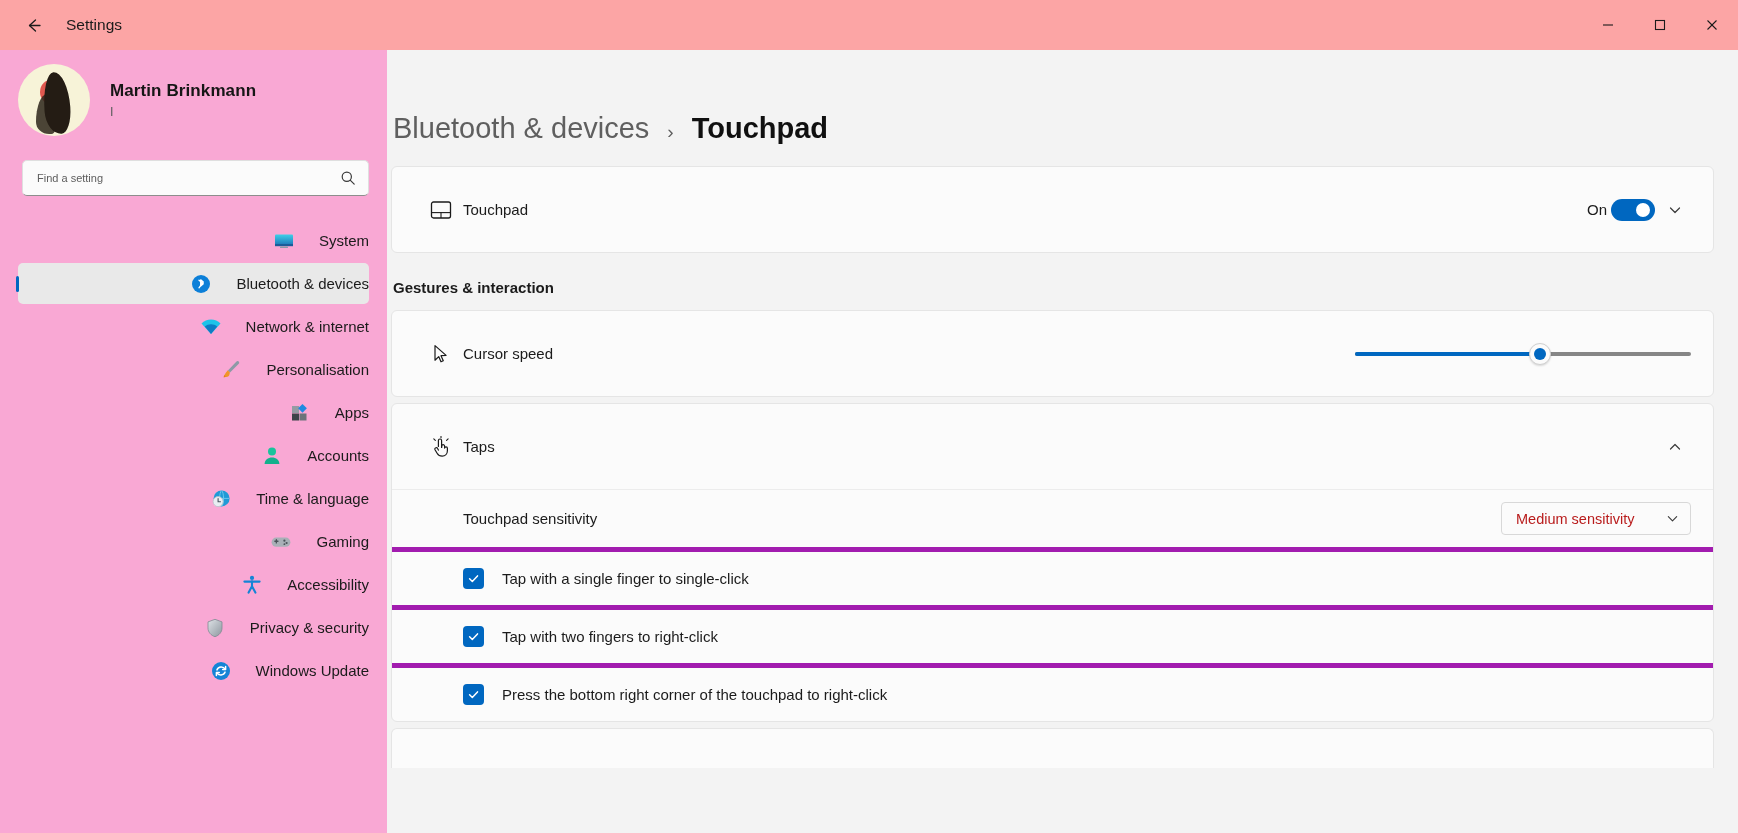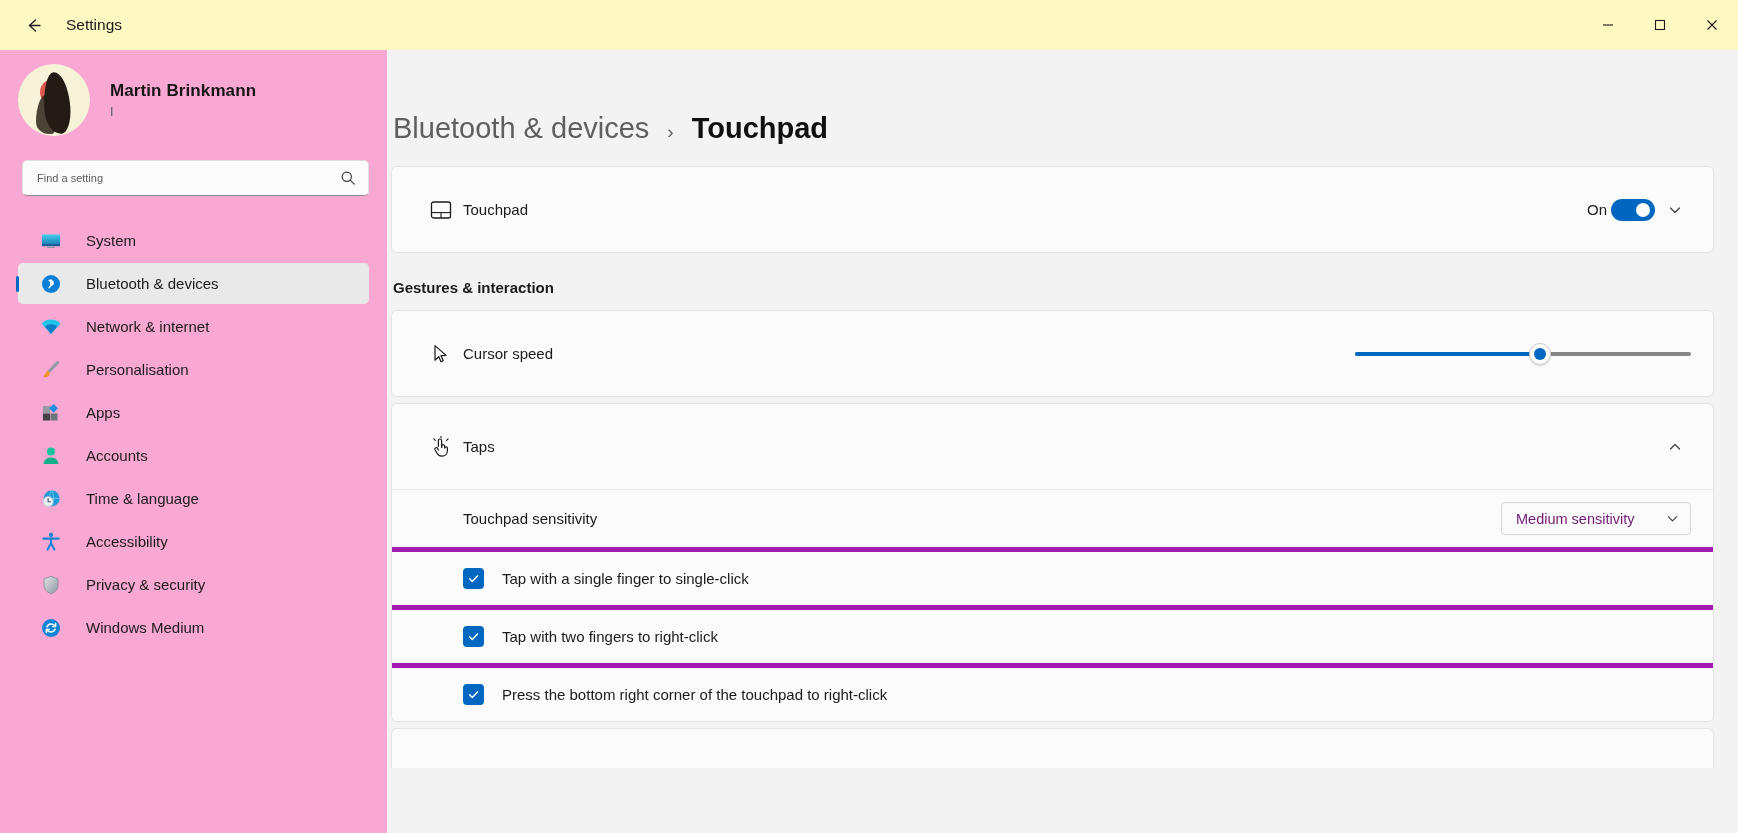--- a/index.html
+++ b/index.html
@@ -9,21 +9,21 @@
     background: #f3f3f3;
     color: #1b1b1b;
     overflow: hidden;
   }
   .window { width: 1738px; height: 833px; display: flex; flex-direction: column; background: #f3f3f3; }
 
   
   .titlebar {
     height: 50px; flex: 0 0 50px;
     display: flex; align-items: center;
-    background: #fef9c3;
+    background: #fca5a5;
     position: relative;
   }
   .back-btn {
     width: 42px; height: 34px; margin-left: 12px;
     display: flex; align-items: center; justify-content: center;
     border-radius: 5px; cursor: pointer;
   }
   .title-text { font-size: 15.5px; margin-left: 12px; color: #1b1b1b; }
   .win-controls { margin-left: auto; display: flex; height: 50px; }
   .win-btn {
@@ -85,20 +85,21 @@
   .searchbox input::placeholder { color: #5d5d5d; }
 
   .navlist { margin-top: 22px; flex: 1; overflow: hidden; }
   .navitem {
     display: flex; align-items: center;
     height: 41px; margin: 2px 18px 2px 18px;
     padding-left: 20px;
     border-radius: 5px;
     cursor: pointer;
     position: relative;
+    justify-content: flex-end;
   }
   .navitem.active { background: #e9e9e9; }
   .navitem.active::before {
     content: ""; position: absolute; left: -2px; top: 50%; transform: translateY(-50%);
     width: 3px; height: 16px; border-radius: 2px; background: #0067c0;
   }
   .nav-ico { width: 26px; height: 24px; flex: 0 0 26px; display: flex; align-items: center; justify-content: center; }
   .nav-label { margin-left: 22px; font-size: 15px; color: #1b1b1b; }
 
   
@@ -185,21 +186,21 @@
   }
   .subrow .sub-label { font-size: 15px; margin-left: 39px; color: #1b1b1b; }
   .subrow .sub-right { margin-left: auto; }
 
   .dropdown {
     min-width: 190px; height: 33px;
     background: #fbfbfb; border: 1px solid #d8d8d8;
     border-radius: 4px;
     display: flex; align-items: center; justify-content: space-between;
     padding: 0 11px 0 14px;
-    font-size: 14.5px; color: #701a75; cursor: pointer;
+    font-size: 14.5px; color: #b91c1c; cursor: pointer;
   }
 
   .checkrow {
     display: flex; align-items: center;
     height: 58px;
     padding-left: 32px;
     border-top: 5px solid #a21caf;
     cursor: pointer;
   }
   .cb {
@@ -351,20 +352,33 @@
             <svg width="22" height="22" viewBox="0 0 22 22">
               <circle cx="11.6" cy="10.4" r="8" fill="#1f9ad6"></circle>
               <path d="M3.8 10.4h15.6M11.6 2.4c2.6 2.4 2.6 13.6 0 16M11.6 2.4c-2.6 2.4-2.6 13.6 0 16" fill="none" stroke="#67c6ee" stroke-width="1"></path>
               <circle cx="8.1" cy="13.6" r="5" fill="#e9eef2" stroke="#b7c2cb" stroke-width=".8"></circle>
               <path d="M8.1 10.6v3.1h2.4" fill="none" stroke="#4a5560" stroke-width="1.1" stroke-linecap="round"></path>
             </svg>
           </span>
           <span class="nav-label">Time &amp; language</span>
         </div>
 
+        <div class="navitem">
+          <span class="nav-ico">
+            <svg width="22" height="22" viewBox="0 0 22 22">
+              <rect x="1.6" y="6.6" width="18.8" height="9.2" rx="4.6" fill="#a9b0b7"></rect>
+              <rect x="4.2" y="9.6" width="4.4" height="1.3" rx=".6" fill="#4b5259"></rect>
+              <rect x="5.7" y="8.1" width="1.3" height="4.4" rx=".6" fill="#4b5259"></rect>
+              <circle cx="14.4" cy="9.7" r="1.1" fill="#4b5259"></circle>
+              <circle cx="16.6" cy="12" r="1.1" fill="#4b5259"></circle>
+              <circle cx="14.4" cy="13.2" r=".9" fill="#4b5259"></circle>
+            </svg>
+          </span>
+          <span class="nav-label">Gaming</span>
+        </div>
 
         <div class="navitem">
           <span class="nav-ico">
             <svg width="22" height="22" viewBox="0 0 22 22">
               <circle cx="11" cy="3.9" r="2.1" fill="#1484d6"></circle>
               <path d="M3.4 7.6h15.2" stroke="#1484d6" stroke-width="2.1" stroke-linecap="round"></path>
               <path d="M11 7.2v5.4M11 12.2l-3.4 6.4M11 12.2l3.4 6.4" stroke="#1484d6" stroke-width="2.1" stroke-linecap="round" fill="none"></path>
             </svg>
           </span>
           <span class="nav-label">Accessibility</span>
@@ -388,21 +402,21 @@
         <div class="navitem">
           <span class="nav-ico">
             <svg width="22" height="22" viewBox="0 0 22 22">
               <circle cx="11" cy="11" r="9" fill="#1484d6"></circle>
               <path d="M15.2 9.3A4.6 4.6 0 006.9 9.9" fill="none" stroke="#fff" stroke-width="1.5" stroke-linecap="round"></path>
               <path d="M6.8 12.7a4.6 4.6 0 008.3-.6" fill="none" stroke="#fff" stroke-width="1.5" stroke-linecap="round"></path>
               <path d="M15.6 6.6v2.9h-2.9" fill="none" stroke="#fff" stroke-width="1.5" stroke-linecap="round" stroke-linejoin="round"></path>
               <path d="M6.4 15.4v-2.9h2.9" fill="none" stroke="#fff" stroke-width="1.5" stroke-linecap="round" stroke-linejoin="round"></path>
             </svg>
           </span>
-          <span class="nav-label">Windows Medium</span>
+          <span class="nav-label">Windows Update</span>
         </div>
 
       </div>
     </div>
 
     <div class="content">
 
       <div class="breadcrumb">
         <span class="bc-parent">Bluetooth &amp; devices</span>
         <span class="bc-sep">›</span>

